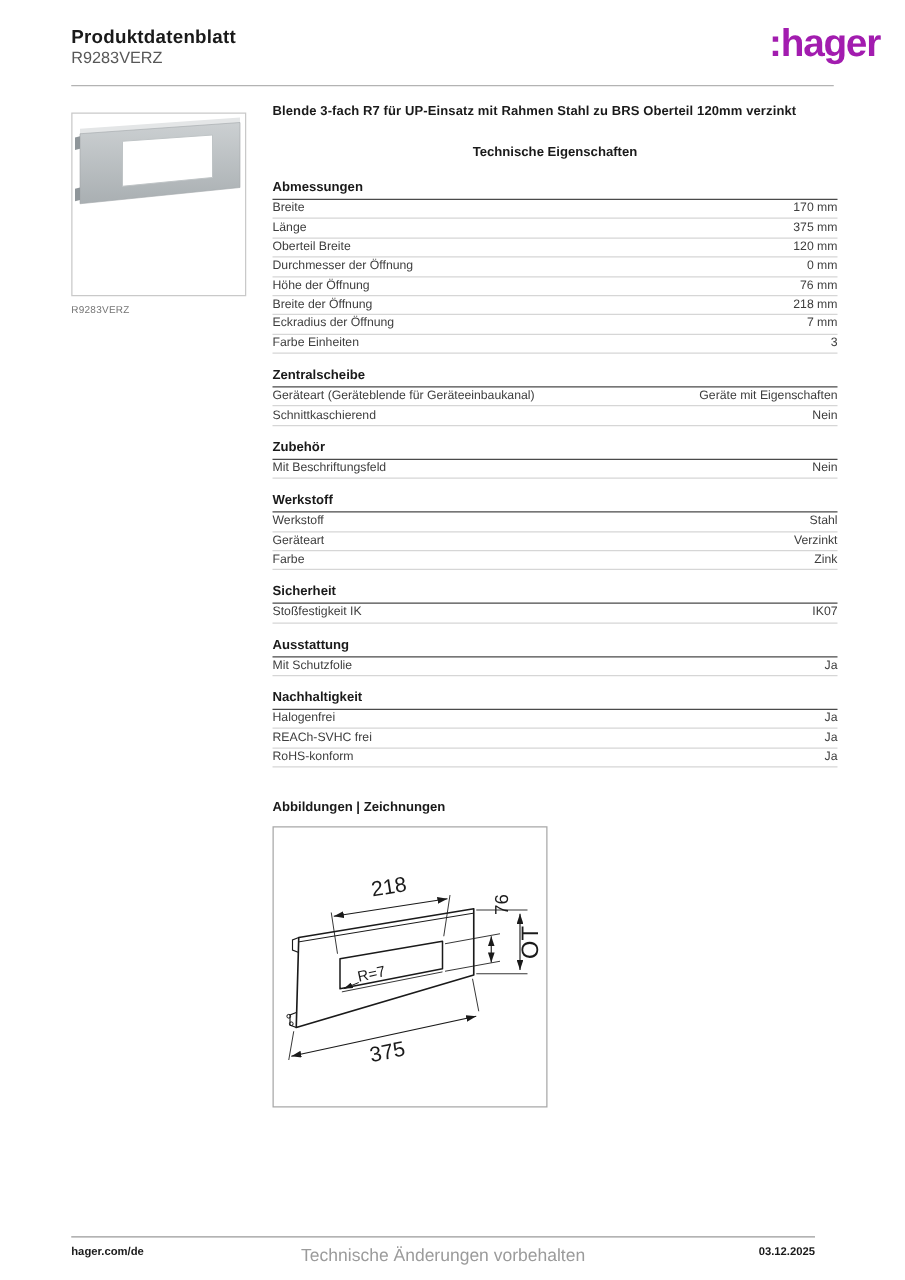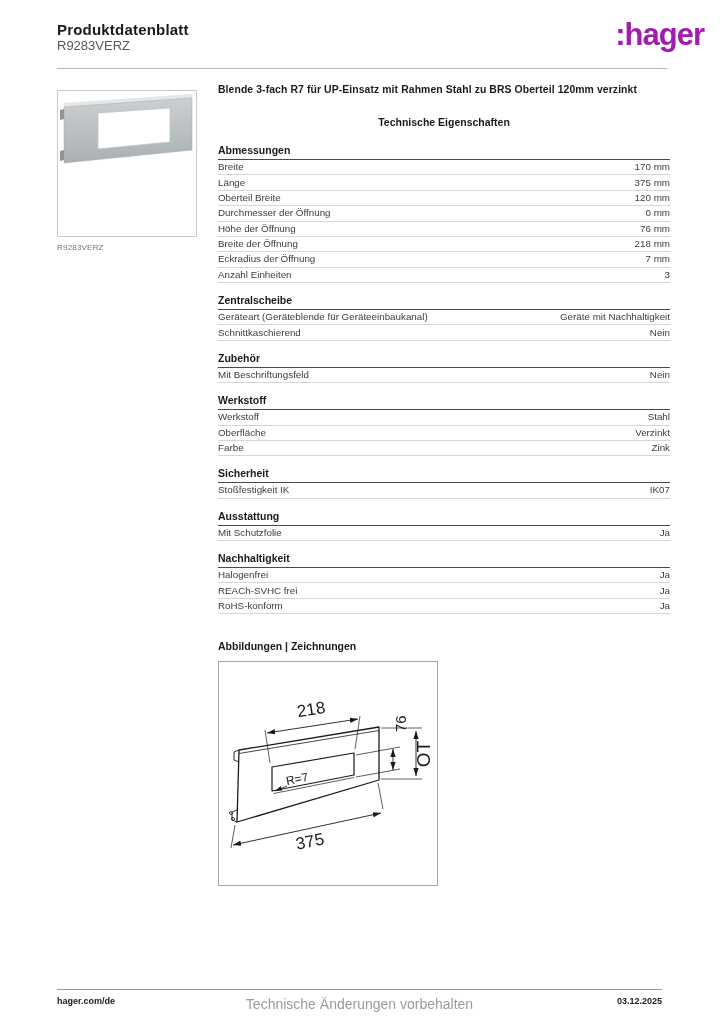--- a/index.html
+++ b/index.html
@@ -32,21 +32,21 @@
             padding:2.2px 0 1.6px;border-bottom:1px solid #d6d6d6;line-height:10.6px;}
   .spec-label{text-align:left;}
   .spec-value{text-align:right;white-space:nowrap;padding-left:10px;}
 
   .draw-title{font-size:10.5px;margin-top:26px;}
   .drawing-box{width:218px;height:223px;border:1px solid #a8a8a8;margin-top:9px;}
   .drawing-box svg,.photo-box svg{display:block;overflow:visible;}
   .dim-text{font-family:"Liberation Sans",sans-serif;fill:#1a1a1a;}
 
   
-  .footer{position:absolute;left:57px;right:62px;top:989px;height:30px;border-top:1px solid #9a9a9a;}
+  .footer{position:absolute;left:57px;right:72px;top:989px;height:30px;border-top:1px solid #9a9a9a;}
   .f-left{position:absolute;left:0;top:6px;font-size:9px;font-weight:bold;color:#1a1a1a;text-decoration:none;}
   .f-center{position:absolute;left:0;right:0;top:6px;text-align:center;font-size:14px;color:#9b9b9b;}
   .f-right{position:absolute;right:0;top:6px;font-size:9px;font-weight:bold;}
 </style>
 </head>
 <body>
 
 <div class="page">
 
   <div class="hdr-left">
@@ -105,32 +105,32 @@
             </div>
             <div class="spec-row">
               <span class="spec-label">Breite der Öffnung</span>
               <span class="spec-value">218 mm</span>
             </div>
             <div class="spec-row">
               <span class="spec-label">Eckradius der Öffnung</span>
               <span class="spec-value">7 mm</span>
             </div>
             <div class="spec-row">
-              <span class="spec-label">Anzahl Einheiten</span>
+              <span class="spec-label">Farbe Einheiten</span>
               <span class="spec-value">3</span>
             </div>
           </div>
   </section>
 
   <section class="spec-section">
     <h3 class="spec-title">Zentralscheibe</h3>
     <div class="spec-rows">
             <div class="spec-row">
               <span class="spec-label">Geräteart (Geräteblende für Geräteeinbaukanal)</span>
-              <span class="spec-value">Geräte mit Nachhaltigkeit</span>
+              <span class="spec-value">Geräte mit Eigenschaften</span>
             </div>
             <div class="spec-row">
               <span class="spec-label">Schnittkaschierend</span>
               <span class="spec-value">Nein</span>
             </div>
           </div>
   </section>
 
   <section class="spec-section">
     <h3 class="spec-title">Zubehör</h3>
@@ -143,21 +143,21 @@
   </section>
 
   <section class="spec-section">
     <h3 class="spec-title">Werkstoff</h3>
     <div class="spec-rows">
             <div class="spec-row">
               <span class="spec-label">Werkstoff</span>
               <span class="spec-value">Stahl</span>
             </div>
             <div class="spec-row">
-              <span class="spec-label">Oberfläche</span>
+              <span class="spec-label">Geräteart</span>
               <span class="spec-value">Verzinkt</span>
             </div>
             <div class="spec-row">
               <span class="spec-label">Farbe</span>
               <span class="spec-value">Zink</span>
             </div>
           </div>
   </section>
 
   <section class="spec-section">

